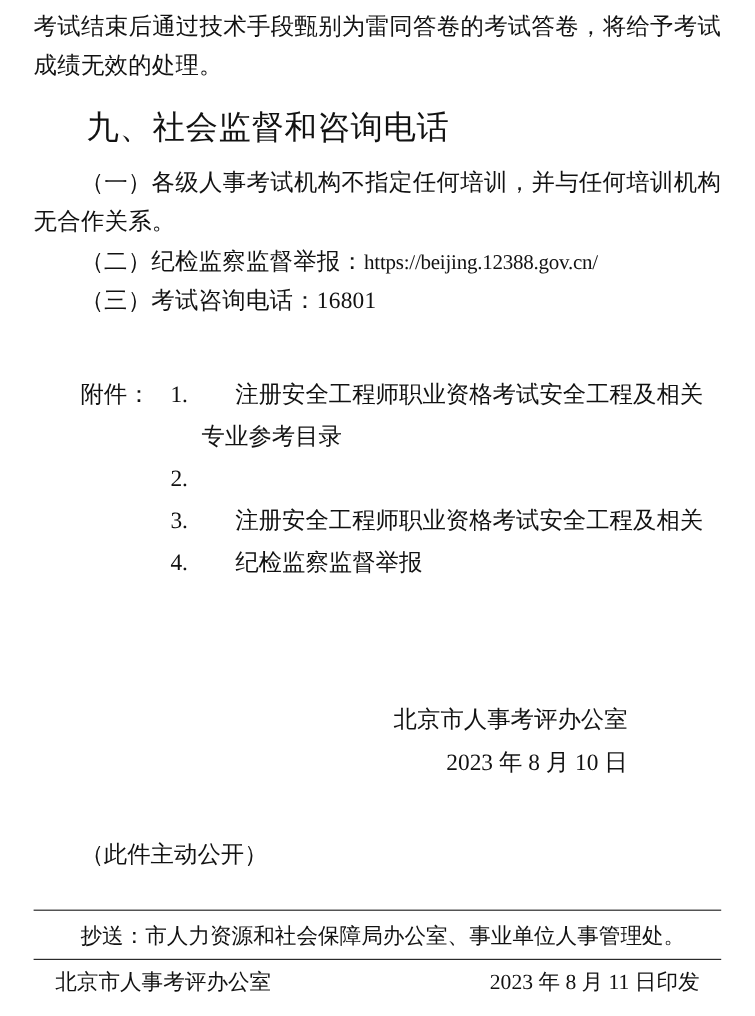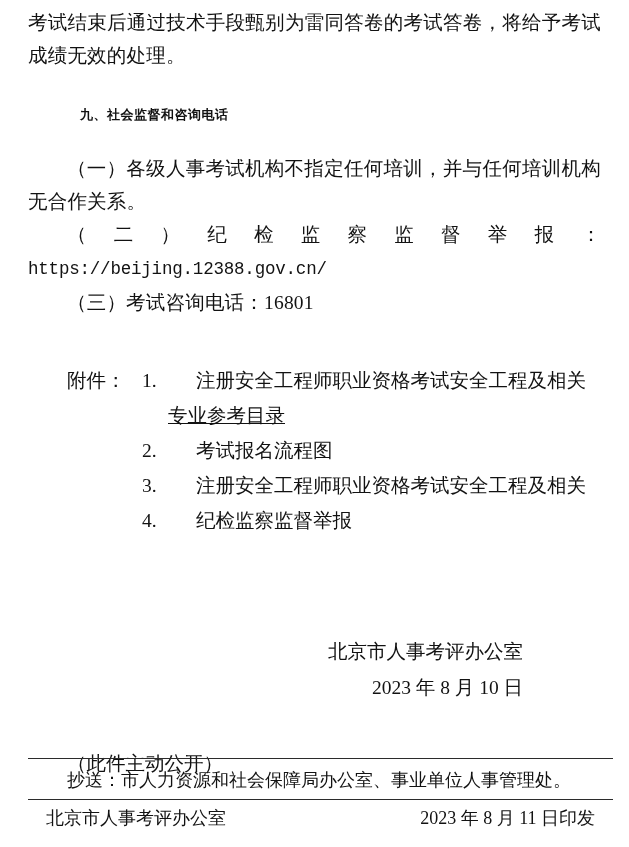--- a/index.html
+++ b/index.html
@@ -27,36 +27,36 @@
     line-height: 33px;
     letter-spacing: 0.2px;
     margin: 0;
     text-align: justify;
     text-justify: inter-ideograph;
   }
   .indent {
     text-indent: 39px;
   }
   .section-title {
-    font-size: 13px;
+    font-size: 27px;
     line-height: 34px;
-    font-weight: bold;
+    font-weight: normal;
     font-family: "DejaVu Sans", "Liberation Sans", sans-serif;
     text-indent: 40px;
-    margin: 12px;
+    margin: 4px;
     letter-spacing: 0.5px;
   }
   .top-block {
     padding-top: 6px;
   }
   .spacer-8 { height: 8px; }
   .spacer-14 { height: 14px; }
 
   .mono {
-    font-family: Liberation Mono, monospace;
+    font-family: Liberation Serif, serif;
     font-size: 17.5px;
     letter-spacing: -0.2px;
   }
 
   
   .attach {
     margin-top: 44px;
   }
   .attach-row {
     display: flex;
@@ -76,21 +76,20 @@
     flex: 0 0 auto;
     font-family: "Liberation Serif", "DejaVu Serif", serif;
   }
   .attach-text {
     flex: 1 1 auto;
   }
   .attach-cont {
     padding-left: 140px;
     font-size: 19.5px;
     line-height: 35px;
-    text-decoration: underline;
   }
 
   
   .sign {
     margin-top: 96px;
     text-align: right;
     padding-right: 78px;
   }
   .sign-line {
     font-size: 19.5px;
@@ -101,21 +100,21 @@
     margin-top: 42px;
     padding-left: 39px;
     font-size: 19.5px;
     line-height: 32px;
   }
 
   
   .footer {
     position: absolute;
     left: 28px;
-    right: 16px;
+    right: 28px;
     bottom: 14px;
   }
   .rule {
     border: 0;
     border-top: 1px solid #2b2b2b;
     margin: 0;
   }
   .footer-cc {
     font-size: 18px;
     line-height: 30px;
@@ -158,21 +157,20 @@
     <div class="attach-row">
       <span class="attach-label">附件：</span>
       <span class="attach-num">1.</span>
       <span class="attach-text">注册安全工程师职业资格考试安全工程及相关</span>
     </div>
     <div class="attach-cont">专业参考目录</div>
 
     <div class="attach-row">
       <span class="attach-label"></span>
       <span class="attach-num">2.</span>
-      <span class="attach-text">考试报名流程图</span>
     </div>
 
     <div class="attach-row">
       <span class="attach-label"></span>
       <span class="attach-num">3.</span>
       <span class="attach-text">注册安全工程师职业资格考试安全工程及相关</span>
     </div>
 
     <div class="attach-row">
       <span class="attach-label"></span>

